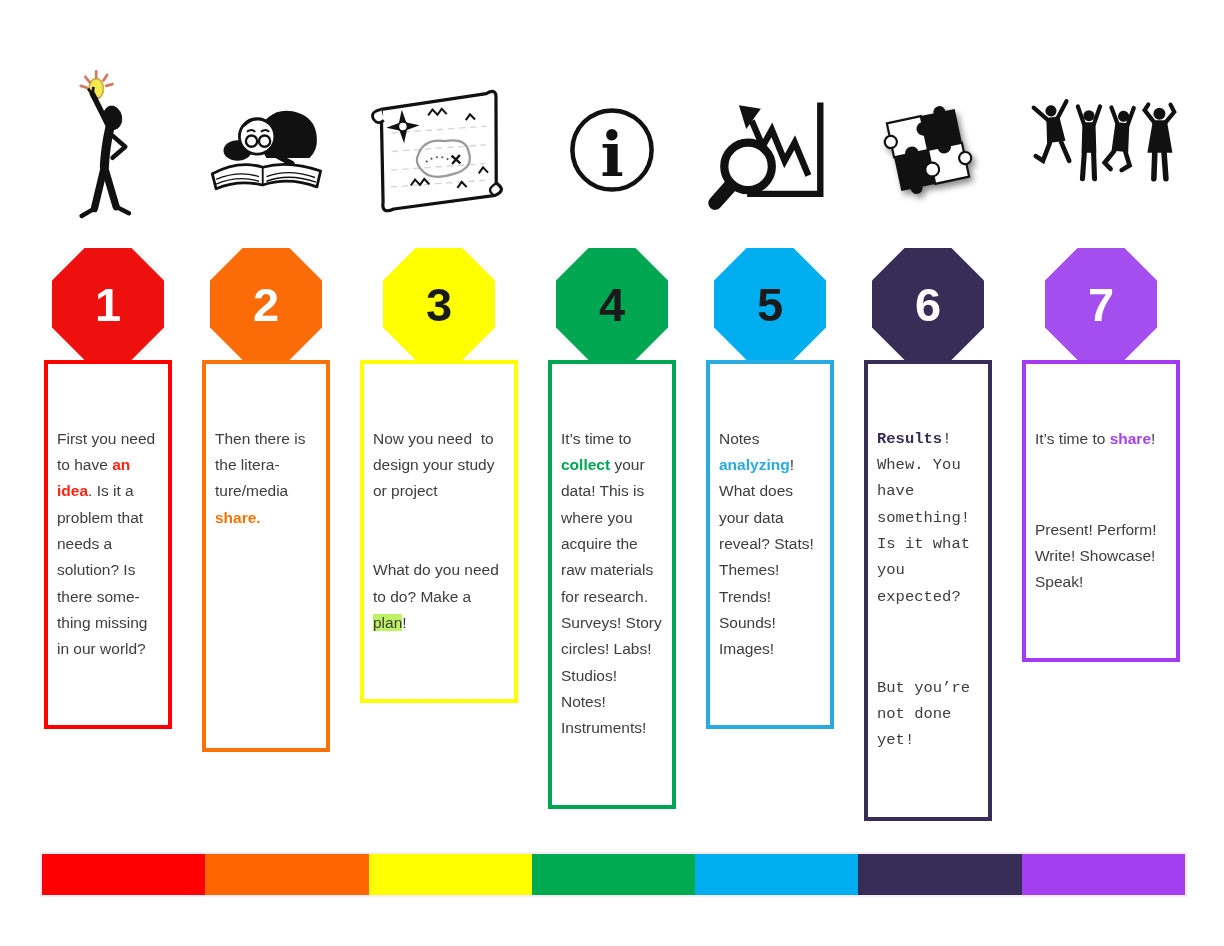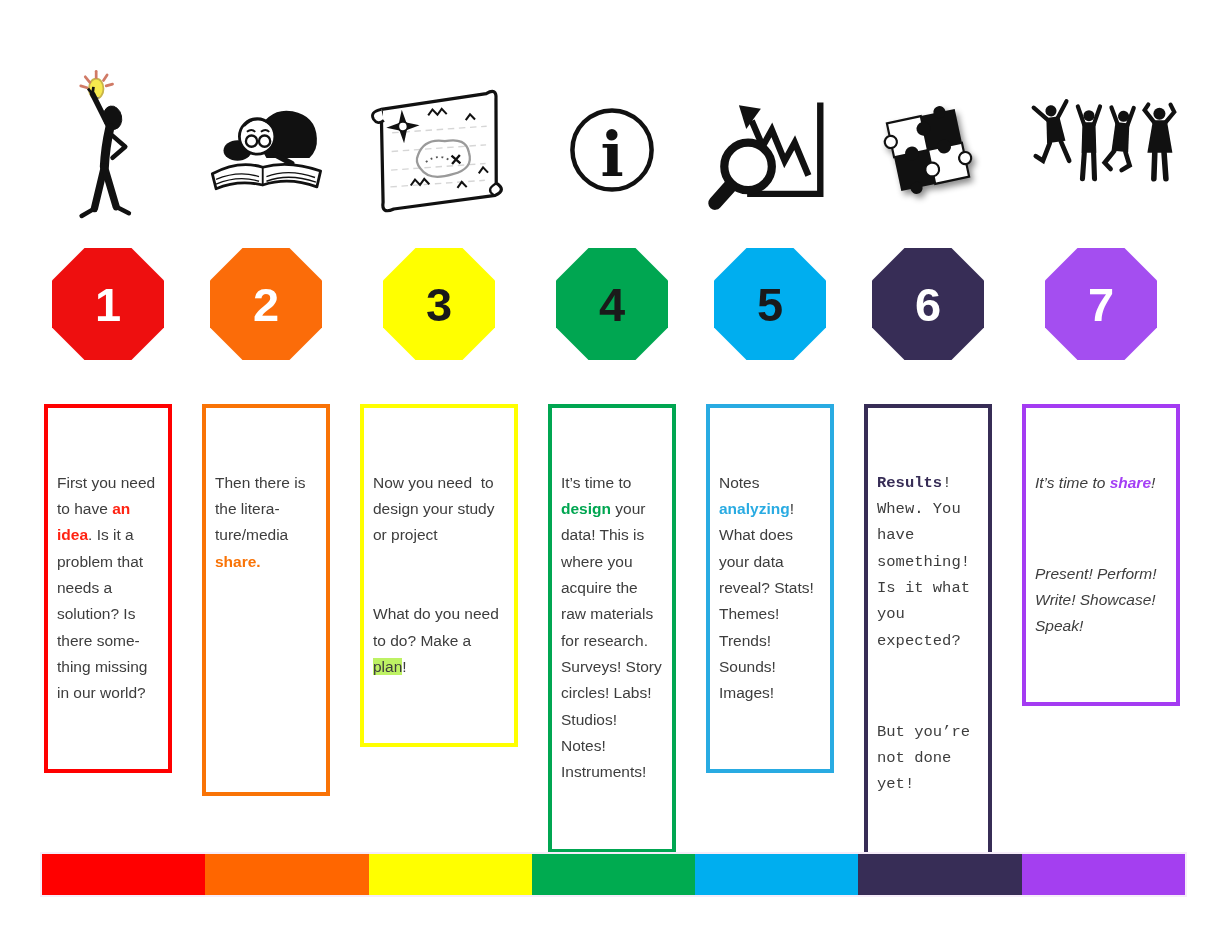--- a/index.html
+++ b/index.html
@@ -13,37 +13,37 @@
   }
   .col{display:flex;flex-direction:column;align-items:center;}
   .icon-area{height:196px;display:flex;align-items:center;justify-content:center;width:100%;}
   .icon-area svg{overflow:visible;}
   .octagon{
     width:112px;height:112px;display:flex;align-items:center;justify-content:center;
     clip-path:polygon(29% 0,71% 0,100% 29%,100% 71%,71% 100%,29% 100%,0 71%,0 29%);
     font-size:47px;font-weight:700;
   }
   .textbox{
-    margin-top:44px;width:100%;box-sizing:border-box;
+    width:100%;box-sizing:border-box;
     border:4px solid #000;background:#fff;
     padding:9px 7px 10px 9px;
     font-size:15.5px;line-height:1.7;color:#3d3d3d;
     white-space:pre-wrap;
   }
   .textbox p{margin:0;}
   .textbox p.gap{margin-top:12px;}
   .accent{font-weight:700;}
   .highlight{background:#fff100;}
   .col1 .textbox{min-height:300px;}
   .col2 .textbox{min-height:392px;}
   .col3 .textbox{min-height:277px;}
   .col4 .textbox{min-height:357px;}
   .col5 .textbox{min-height:277px;}
   .col6 .textbox{min-height:283px;font-family:Liberation Mono, monospace;}
-  .col7 .textbox{min-height:237px;font-style:italic;}
+  .col7 .textbox{min-height:237px;}
   .rainbow{
     position:absolute;left:40px;top:852px;width:1143px;height:41px;
     display:flex;border:2px solid #f6ecf9;box-sizing:content-box;
   }
   .rainbow .seg{flex:1;}
   .shadowed{filter:drop-shadow(3px 4px 3px rgba(0,0,0,.45));}
 </style>
 </head>
 <body>
 
@@ -144,21 +144,21 @@
       <div class="icon-area">
         <svg viewBox="0 0 100 100" width="90" height="90">
           <circle cx="50" cy="50" r="44" fill="#fff" stroke="#111" stroke-width="5"></circle>
           <text x="50" y="79" text-anchor="middle" font-family="DejaVu Serif, serif" font-size="68" font-weight="bold" fill="#111">i</text>
         </svg>
       </div>
       <div class="octagon" style="background:#00a651;color:#1a1a1a">
           <span>4</span>
         </div>
       <div class="textbox" style="border-color:#00a651">
-        <p><span>It’s time to </span><span class="accent" style="color:#00a651">design</span><span> your data! This is where you acquire the raw materials for research. Surveys! Story circles! Labs! Studios! Notes! Instruments!</span></p>
+        <p><span>It’s time to </span><span class="accent" style="color:#00a651">collect</span><span> your data! This is where you acquire the raw materials for research. Surveys! Story circles! Labs! Studios! Notes! Instruments!</span></p>
       </div>
     </div>
 
     <div class="col col5">
       <div class="icon-area">
         <svg viewBox="0 0 140 140" width="128" height="128">
           <path d="M125 18 V118 H45" stroke="#111" stroke-width="7" fill="none"></path>
           <path d="M112 98 L97 62 L86 82 L72 48 L62 66 L50 38" stroke="#111" stroke-width="7" fill="none"></path>
           <polygon points="36,21 60,25 44,47" fill="#111"></polygon>
           <circle cx="46" cy="88" r="26" fill="none" stroke="#111" stroke-width="9"></circle>

